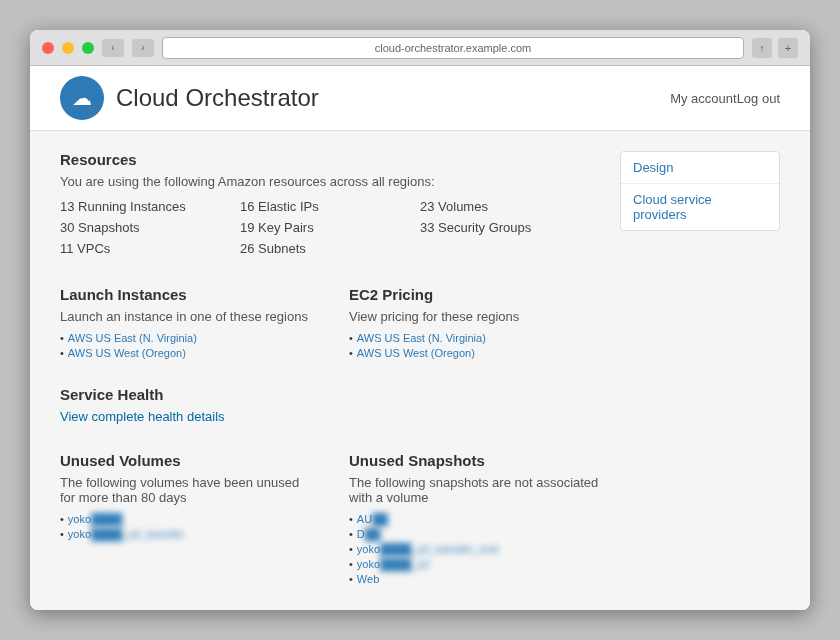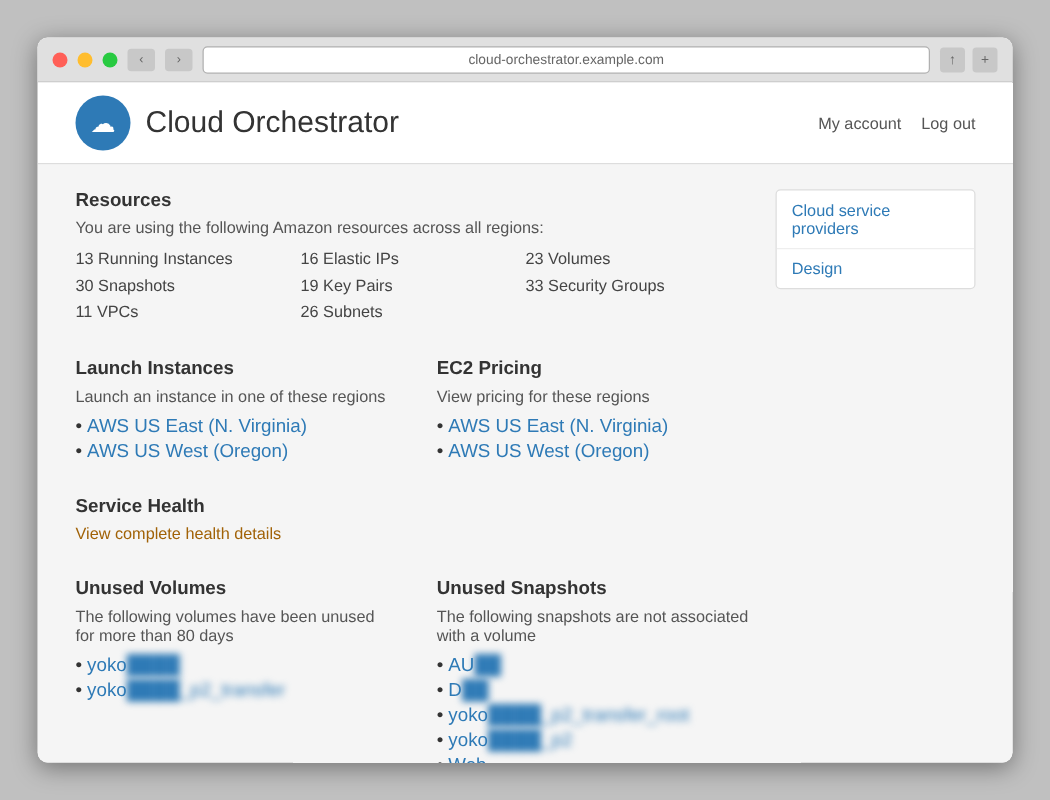--- a/index.html
+++ b/index.html
@@ -102,21 +102,20 @@
       color: white;
       font-size: 20px;
     }
     .app-title {
       font-size: 24px;
       font-weight: 400;
       color: #333;
     }
     .header-nav {
       display: flex;
-      gap: 16px;
       align-items: center;
     }
     .header-nav a {
       color: #555;
       text-decoration: none;
       font-size: 13px;
     }
     .main-layout {
       display: flex;
       padding: 20px 30px;
@@ -178,33 +177,33 @@
     }
     .link-list {
       list-style: none;
       padding: 0;
     }
     .link-list li {
       display: flex;
       align-items: center;
       gap: 4px;
       margin-bottom: 3px;
-      font-size: 15px;
+      font-size: 11px;
     }
     .link-list li::before {
       content: "•";
       color: #333;
       flex-shrink: 0;
     }
     .link-list a {
       color: #2e7ab6;
       text-decoration: none;
     }
     .health-link {
-      color: #a16207;
+      color: #0369a1;
       text-decoration: none;
       font-size: 13px;
     }
     .blurred {
       filter: blur(3px);
       display: inline;
     }
   </style>
 </head>
 <body>
@@ -331,22 +330,22 @@
 
             </ul>
           </div>
         </div>
 
       </div>
 
       <div class="sidebar">
         <div class="sidebar-panel">
           <div class="sidebar-item">
+            <a href="#" class="sidebar-link">Design</a>
+          </div>
+          <div class="sidebar-item">
             <a href="#" class="sidebar-link">Cloud service providers</a>
-          </div>
-          <div class="sidebar-item">
-            <a href="#" class="sidebar-link">Design</a>
           </div>
         </div>
       </div>
     </div>
   </div>
 </div>
 
 </body></html>

